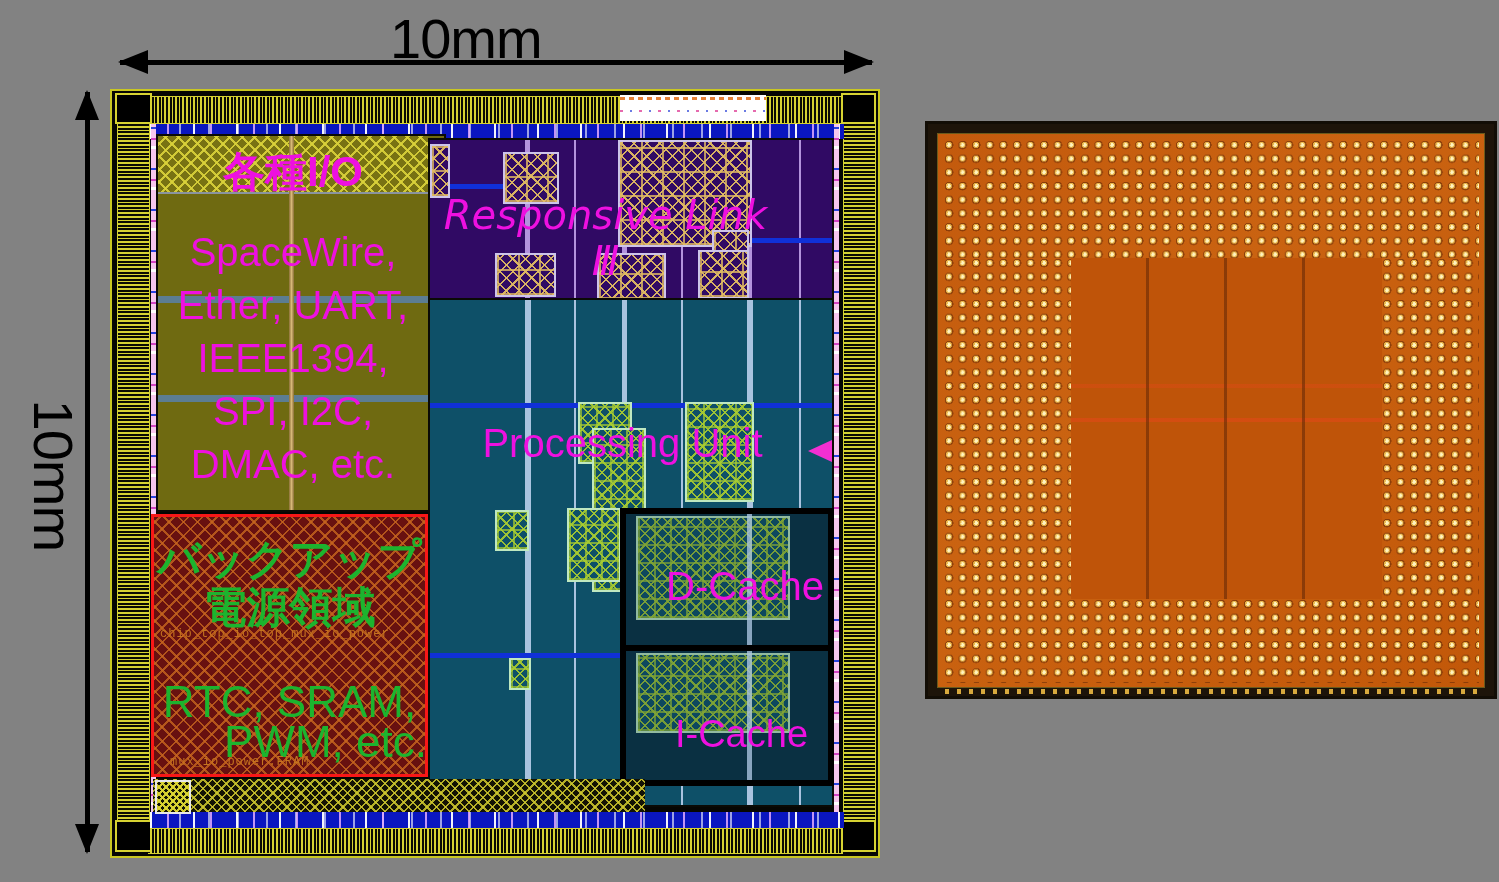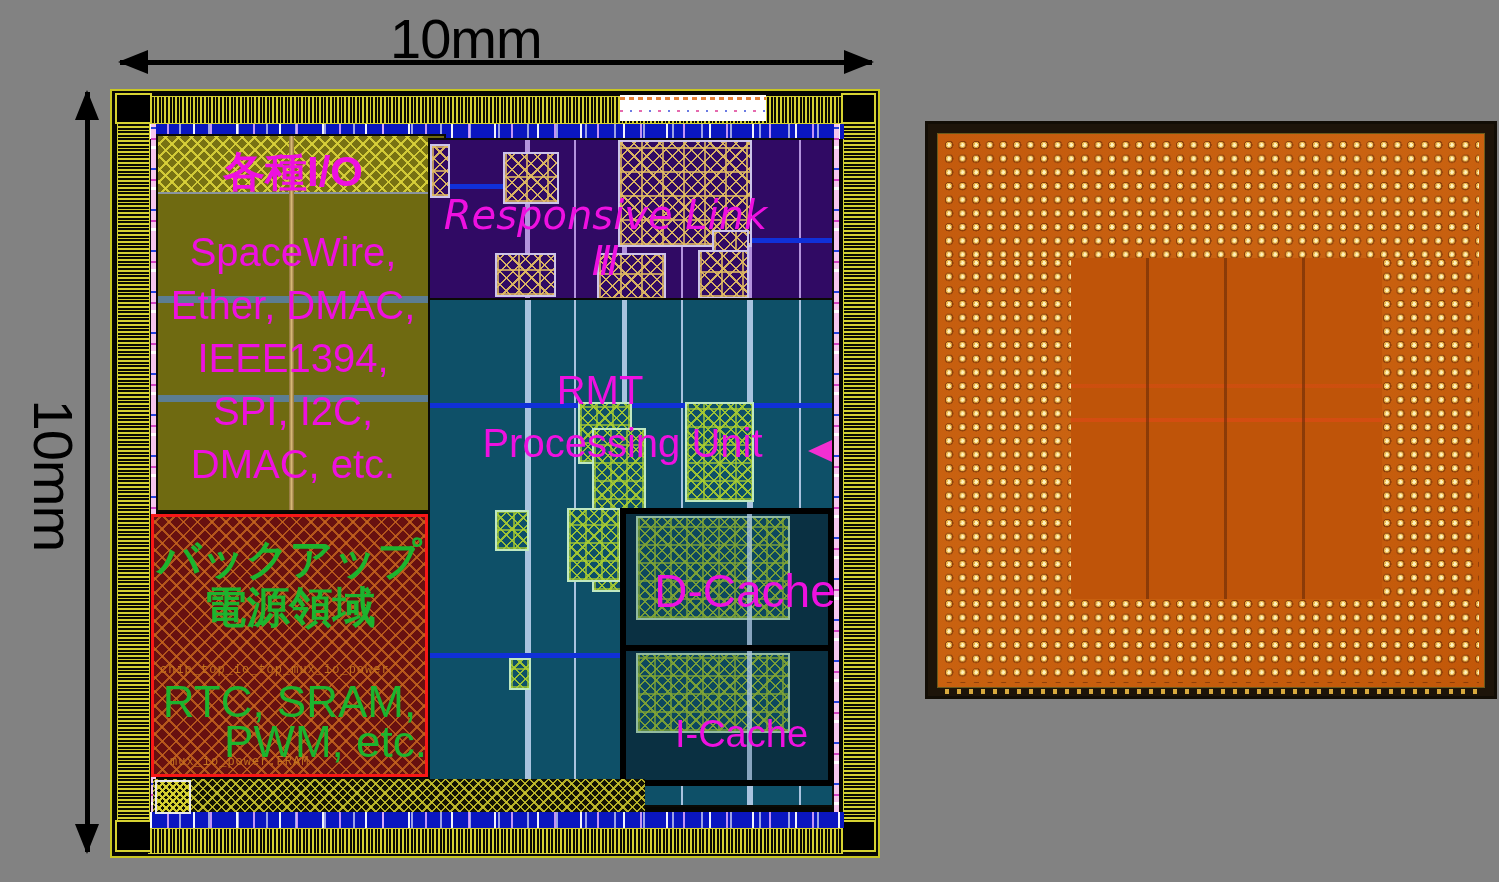--- a/index.html
+++ b/index.html
@@ -146,21 +146,21 @@
     <div class="abs pink-rail" style="left:722px;top:33px;width:5px;height:688px;"></div>
 
     <div id="io-region" class="abs" style="left:46px;top:45px;width:270px;height:374px;">
       <div class="abs io-hatch" style="left:0;top:0;width:270px;height:56px;"></div>
       <div class="abs io-stripe" style="left:0;top:160px;width:270px;height:7px;"></div>
       <div class="abs io-stripe" style="left:0;top:259px;width:270px;height:7px;"></div>
       <div class="abs io-vline" style="left:131px;top:0;width:5px;height:374px;"></div>
       <div class="abs magenta" style="left:0;top:8px;width:270px;font-size:42px;font-weight:700;text-align:center;">各種I/O</div>
       <div class="abs io-lines" style="left:-10px;top:90px;width:290px;">
         <div>SpaceWire,</div>
-        <div>Ether, DMAC,</div>
+        <div>Ether, UART,</div>
         <div>IEEE1394,</div>
         <div>SPI, I2C,</div>
         <div>DMAC, etc.</div>
       </div>
     </div>
 
     <div id="rl-region" class="abs" style="left:318px;top:49px;width:402px;height:160px;">
       <div class="abs vl-purple" style="left:95px;top:0;width:5px;height:160px;"></div>
       <div class="abs vl-purple" style="left:192px;top:0;width:5px;height:160px;"></div>
       <div class="abs vl-purple" style="left:317px;top:0;width:5px;height:160px;"></div>
@@ -188,40 +188,39 @@
       <div class="abs vl-teal" style="left:369px;top:0;width:2px;height:505px;"></div>
       <div class="abs blue-line" style="left:0;top:103px;width:402px;height:5px;"></div>
       <div class="abs blue-line" style="left:0;top:353px;width:192px;height:5px;"></div>
       <div class="abs pm-green" style="left:148px;top:102px;width:50px;height:58px;"></div>
       <div class="abs pm-green" style="left:162px;top:128px;width:50px;height:160px;"></div>
       <div class="abs pm-green" style="left:255px;top:102px;width:65px;height:96px;"></div>
       <div class="abs pm-green" style="left:65px;top:210px;width:30px;height:37px;"></div>
       <div class="abs pm-green" style="left:137px;top:208px;width:50px;height:70px;"></div>
       <div class="abs pm-green" style="left:79px;top:358px;width:18px;height:28px;"></div>
       <div class="abs wedge" style="left:378px;top:140px;"></div>
-      <div class="abs magenta" style="left:0;top:68px;width:340px;font-size:40px;text-align:center;">RMT</div>
       <div class="abs magenta" style="left:0;top:121px;width:385px;font-size:40px;text-align:center;">Processing Unit</div>
 
       <div class="abs cache-box" style="left:190px;top:208px;width:202px;height:134px;">
         <div class="abs pm-green" style="left:10px;top:2px;width:150px;height:100px;opacity:.75;"></div>
         <div class="abs vl-teal" style="left:121px;top:0;width:5px;height:134px;opacity:.8;"></div>
-        <div class="abs magenta" style="left:0;top:50px;width:238px;font-size:46px;text-align:center;">D-Cache</div>
+        <div class="abs magenta" style="left:0;top:50px;width:238px;font-size:40px;text-align:center;">D-Cache</div>
       </div>
 
       <div class="abs cache-box" style="left:190px;top:345px;width:202px;height:129px;">
         <div class="abs pm-green" style="left:10px;top:2px;width:150px;height:76px;opacity:.75;"></div>
         <div class="abs vl-teal" style="left:121px;top:0;width:5px;height:129px;opacity:.8;"></div>
         <div class="abs magenta" style="left:0;top:62px;width:231px;font-size:38px;text-align:center;">I-Cache</div>
       </div>
     </div>
 
     <div id="backup-region" class="abs" style="left:39px;top:423px;width:271px;height:257px;">
       <div class="abs green-jp" style="left:0;top:14px;font-size:43px;">バックアップ</div>
       <div class="abs green-jp" style="left:0;top:62px;font-size:43px;">電源領域</div>
-      <div class="abs tiny-note" style="left:6px;top:110px;margin-top:36px;">chip_top_io_top_mux_io_power</div>
+      <div class="abs tiny-note" style="left:6px;top:110px;">chip_top_io_top_mux_io_power</div>
       <div class="abs green-en" style="left:0;top:160px;">RTC, SRAM,</div>
       <div class="abs green-en" style="left:0;top:200px;margin-left:36px;">PWM, etc.</div>
       <div class="abs tiny-note" style="left:16px;top:238px;">mux_io_power:FRAM</div>
     </div>
 
     <div class="abs black-hatch" style="left:41px;top:688px;width:492px;height:33px;"></div>
     <div class="abs black-hatch-cap" style="left:43px;top:689px;width:32px;height:30px;"></div>
   </div>
 
   <div id="chip-photo" class="abs">

